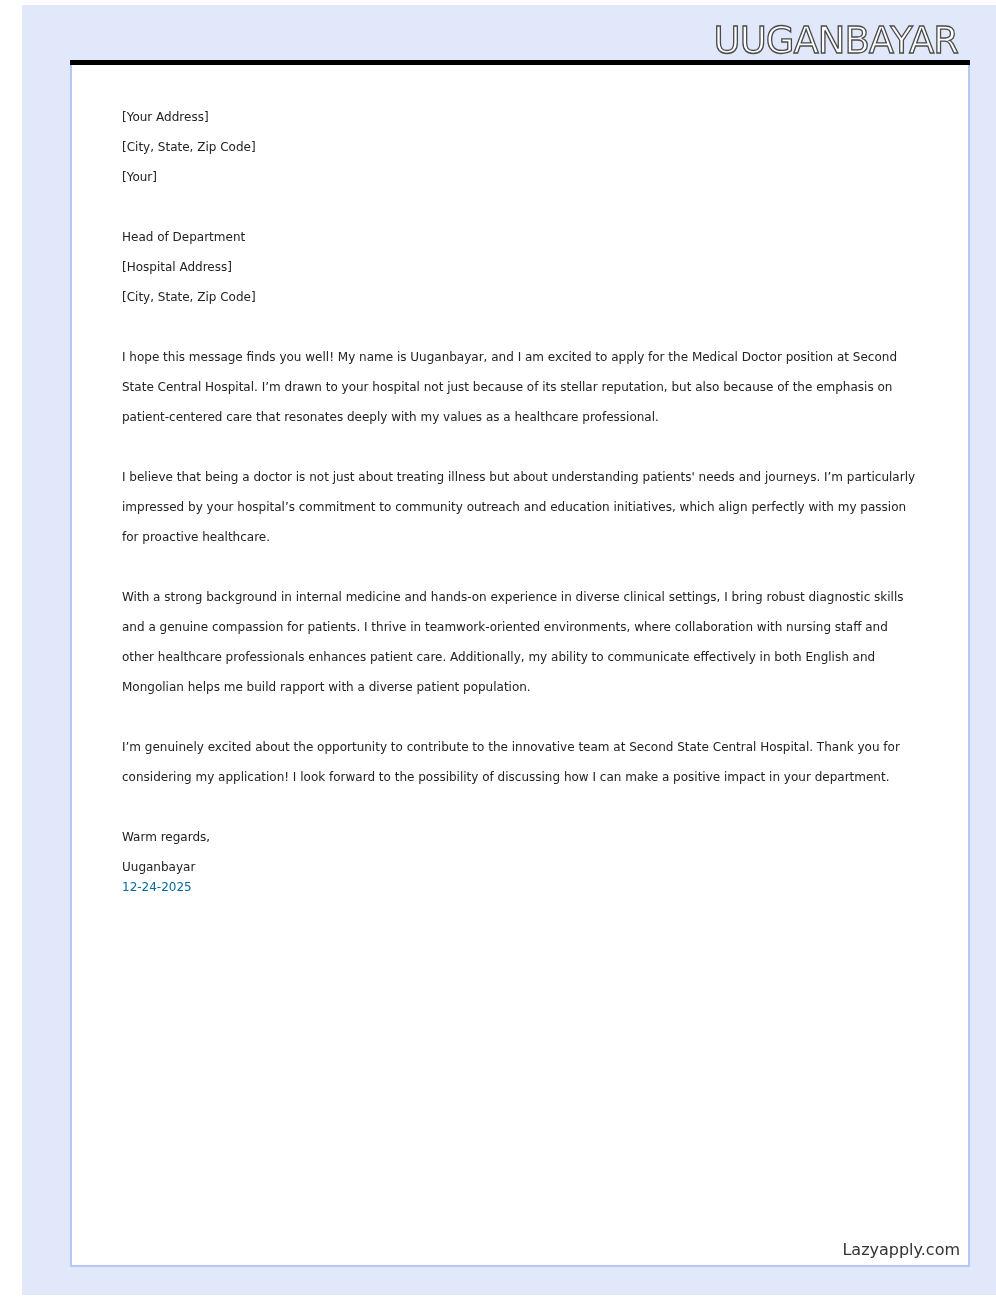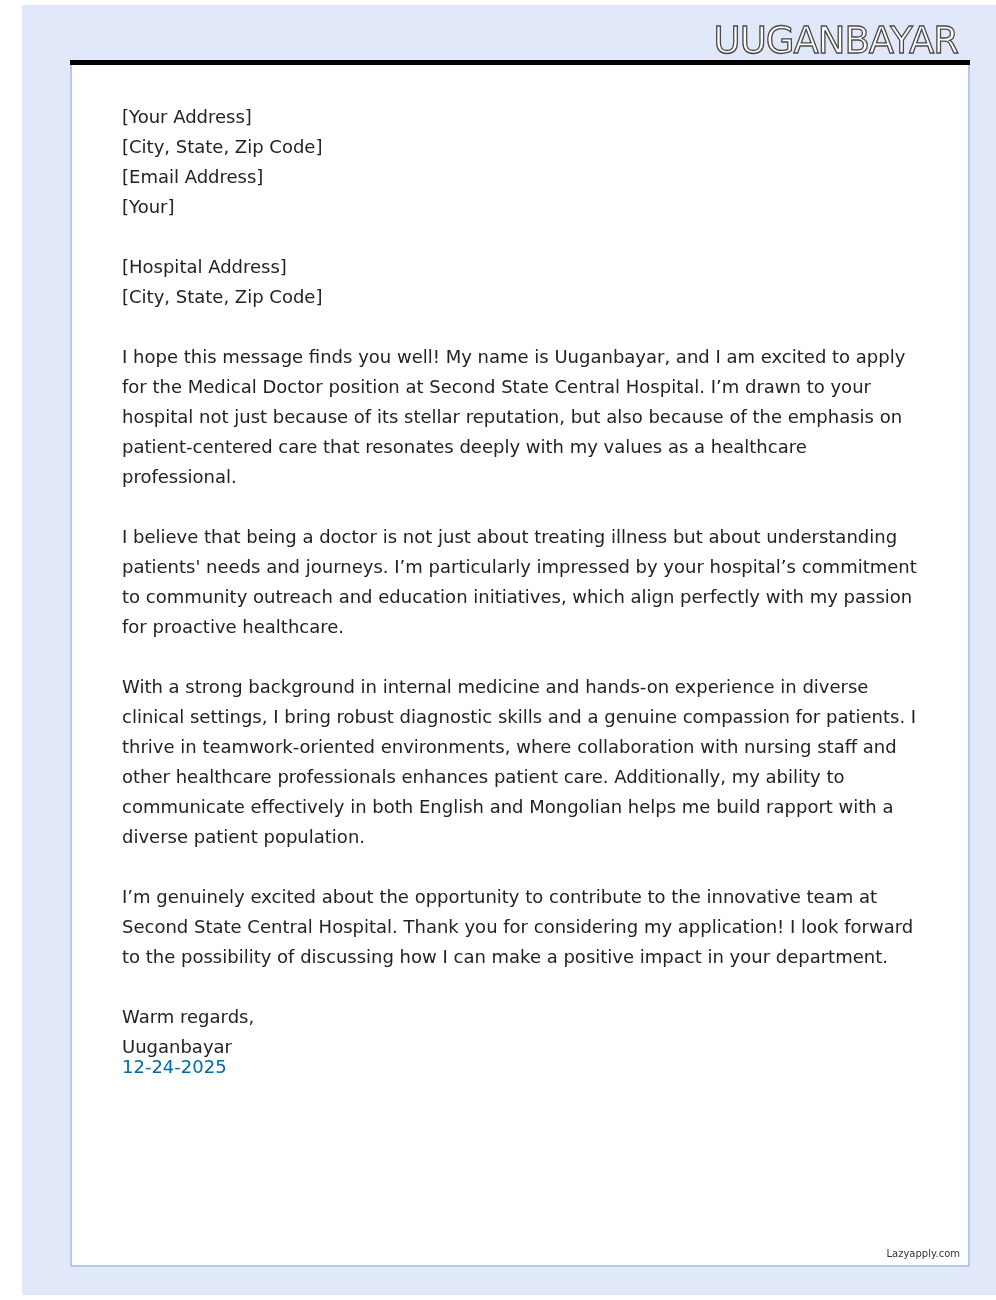--- a/index.html
+++ b/index.html
@@ -31,45 +31,45 @@
   .page {
     position: absolute; left: 48px; top: 60px;
     width: 896px; height: 1200px;
     background: #ffffff;
     border-left: 2px solid #b4c8f2;
     border-right: 2px solid #b4c8f2;
     border-bottom: 2px solid #b4c8f2;
   }
   .content {
     position: absolute; left: 50px; top: 37px; width: 800px;
-    font-size: 18px; line-height: 30px; color: #222222;
+    font-size: 12px; line-height: 30px; color: #222222;
   }
   .content p { margin: 0 0 30px 0; }
   .line { display: block; }
   .date-link { color: #0369a1; margin-top: -10px; display: block; }
   .footer {
     position: absolute; right: 8px; bottom: 6px;
-    font-size: 10px; color: #333333;
+    font-size: 16px; color: #333333;
   }
 </style>
 </head>
 <body>
 
 <div class="outer">
   <h1 class="title">UUGANBAYAR</h1>
   <div class="topbar"></div>
   <div class="page">
     <div class="content">
       <p>
         <span class="line">[Your Address]</span>
         <span class="line">[City, State, Zip Code]</span>
-        <span class="line">[Email Address]</span>
         <span class="line">[Your]</span>
       </p>
       <p>
+        <span class="line">Head of Department</span>
         <span class="line">[Hospital Address]</span>
         <span class="line">[City, State, Zip Code]</span>
       </p>
       <p>I hope this message finds you well! My name is Uuganbayar, and I am excited to apply for the Medical Doctor position at Second State Central Hospital. I’m drawn to your hospital not just because of its stellar reputation, but also because of the emphasis on patient-centered care that resonates deeply with my values as a healthcare professional.</p>
       <p>I believe that being a doctor is not just about treating illness but about understanding patients' needs and journeys. I’m particularly impressed by your hospital’s commitment to community outreach and education initiatives, which align perfectly with my passion for proactive healthcare.</p>
       <p>With a strong background in internal medicine and hands-on experience in diverse clinical settings, I bring robust diagnostic skills and a genuine compassion for patients. I thrive in teamwork-oriented environments, where collaboration with nursing staff and other healthcare professionals enhances patient care. Additionally, my ability to communicate effectively in both English and Mongolian helps me build rapport with a diverse patient population.</p>
       <p>I’m genuinely excited about the opportunity to contribute to the innovative team at Second State Central Hospital. Thank you for considering my application! I look forward to the possibility of discussing how I can make a positive impact in your department.</p>
       <p>
         <span class="line">Warm regards,</span>
         <span class="line">Uuganbayar</span>

